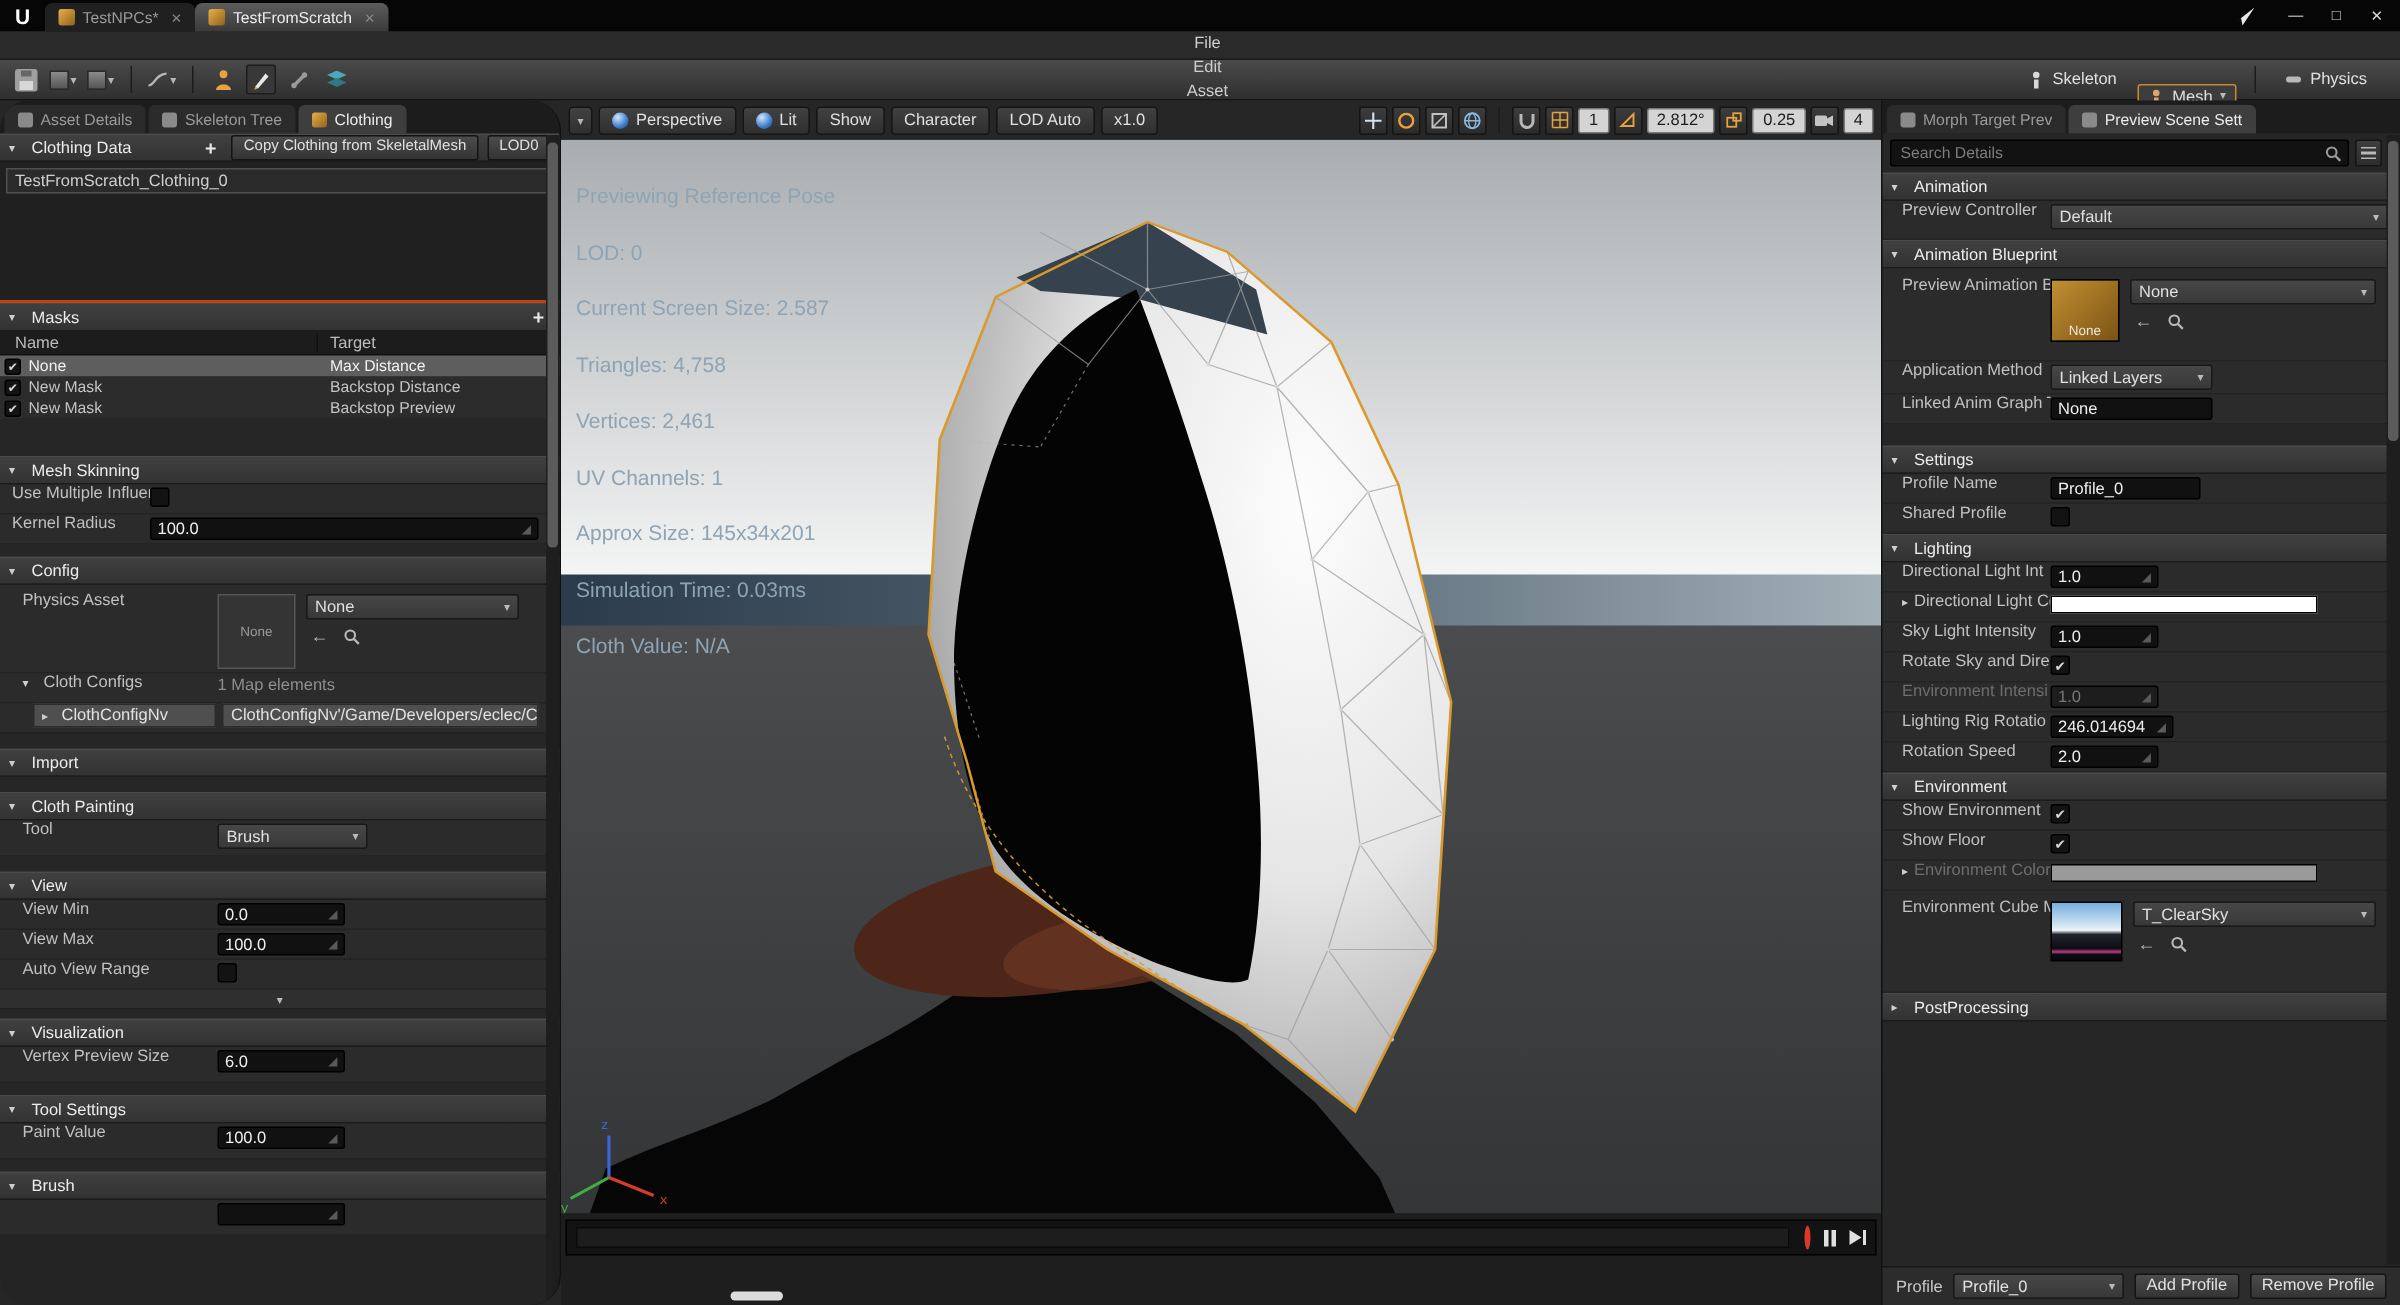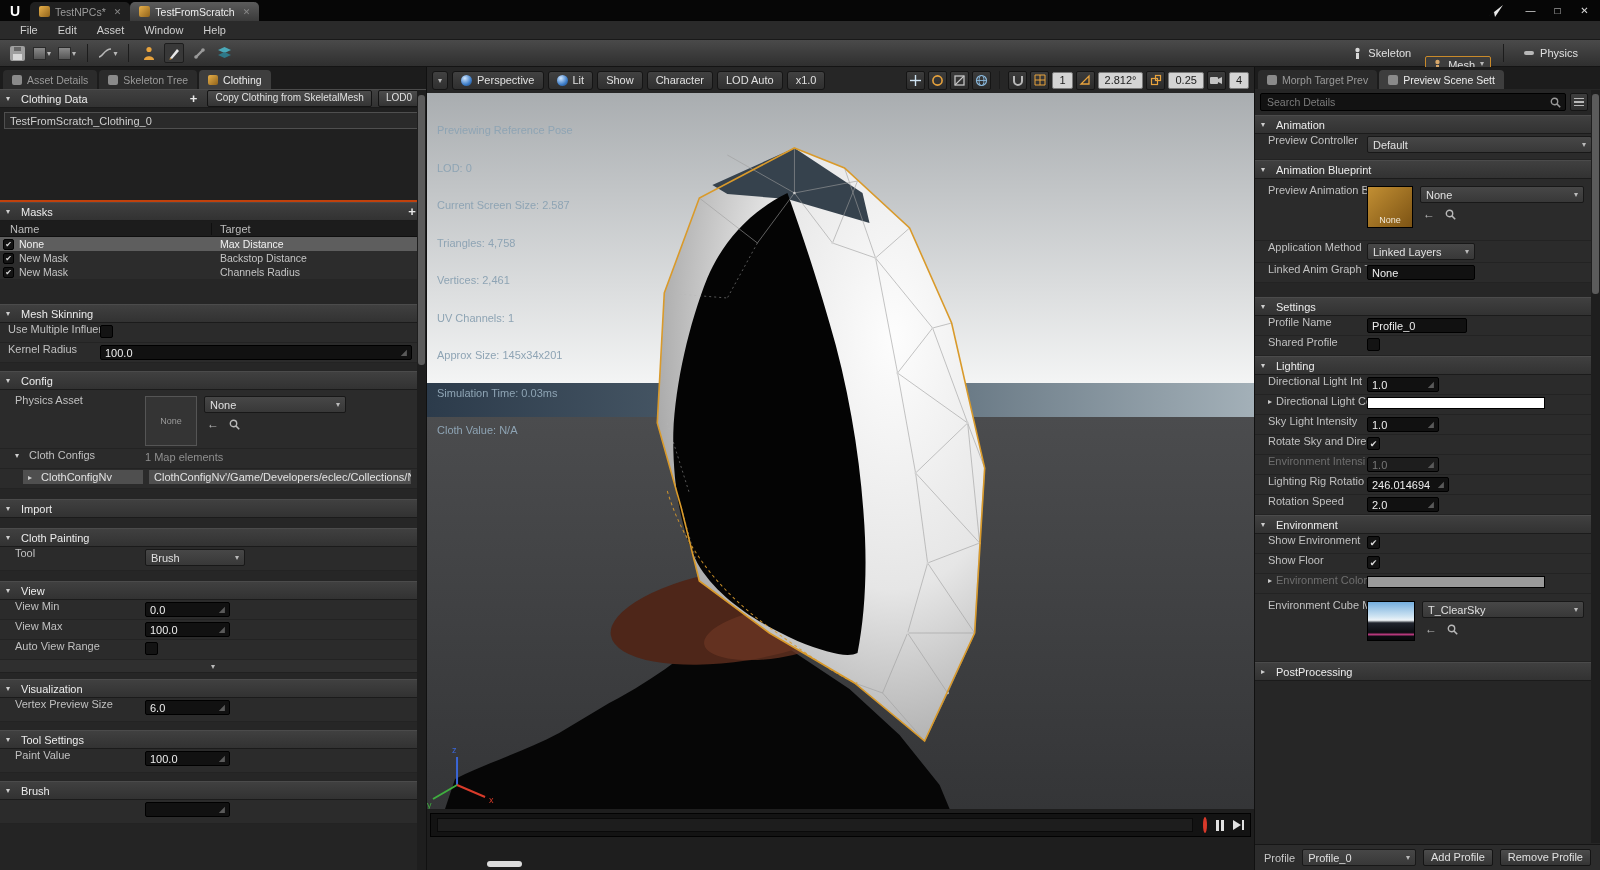--- a/index.html
+++ b/index.html
@@ -18,21 +18,21 @@
   .tab-asset-icon { width:11px; height:11px; border-radius:2px;
     background:linear-gradient(135deg,#e8b04a,#8f621a); }
   .tab-close { color:#888; font-size:9px; margin-left:3px; }
   .titlebar-right { margin-left:auto; display:flex; align-items:center; padding-right:2px; }
   .win-btn { width:27px; height:19px; display:flex; align-items:center;
     justify-content:center; color:#d8d8d8; font-size:10px; }
   .feedback { margin-right:14px; display:flex; }
 
   
   .menubar { height:19px; background:#2a2a2a; display:flex; align-items:center;
-    padding-left:10px; border-bottom:1px solid #191919; }
+    padding-left:10px; border-bottom:1px solid #191919;flex-direction:column; }
   .menu-item { padding:2px 10px; color:#cfcfcf; }
 
   
   .main-toolbar { height:27px; background:linear-gradient(#4a4a4a,#2f2f2f);
     display:flex; align-items:center; padding:0 7px; gap:5px; border-bottom:1px solid #141414; }
   .tb-icon { height:20px; min-width:20px; display:flex; align-items:center;
     justify-content:center; border-radius:2px; gap:1px; }
   .tb-box { border:1px solid #1d1d1d; background:#383838; }
   .tb-sep { width:1px; height:18px; background:#1c1c1c; margin:0 5px; }
   .tb-arrow { font-size:8px; color:#b8b8b8; }
@@ -72,22 +72,22 @@
   .cb { width:13px; height:13px; background:#131313; border:1px solid #000; border-radius:2px;
     display:flex; align-items:center; justify-content:center; color:#d8d8d8; font-size:9px; flex:none; }
   .mag { display:flex; }
   .back-arrow { color:#b8b8b8; font-size:12px; }
   .plus-btn { color:#e8e8e8; font-weight:bold; font-size:13px; width:16px; text-align:center; }
   .swatch { height:12px; width:178px; border:1px solid #000; background:#fff; }
   .swatch.gray { background:#9a9a9a; }
   .gap { background:#262626; flex:none; }
 
   
-  .left-panel { width:427px; background:#242424; border-right:1px solid #111;
-    display:flex; flex-direction:column; position:relative; overflow:hidden; }
+  .left-panel { width:374px; background:#242424; border-right:1px solid #111;
+    display:flex; flex-direction:column; position:relative; overflow:hidden;border-radius:20px; }
   .panel-tabs { height:22px; display:flex; align-items:flex-end; background:#1c1c1c;
     padding-left:3px; gap:2px; flex:none; }
   .panel-tab { display:flex; align-items:center; gap:5px; height:19px; padding:0 9px;
     background:#2b2b2b; color:#9a9a9a; border-radius:4px 4px 0 0; font-size:10.5px; }
   .panel-tab.active { background:#3e3e3e; color:#ececec; }
   .ptab-icon { width:10px; height:10px; border-radius:2px; background:#8a8a8a; }
   .ptab-icon.orange { background:linear-gradient(135deg,#e8b04a,#8f621a); }
   .clothing-list { height:94px; background:#202020; border-bottom:2px solid #c2410c; padding:4px; flex:none; }
   .clothing-item { height:17px; display:flex; align-items:center; padding:0 5px;
     border:1px solid #4f4f4f; color:#cfcfcf; background:#2a2a2a; }
@@ -118,21 +118,21 @@
     background:linear-gradient(#414141,#2f2f2f); border:1px solid #151515; border-radius:3px; color:#e0e0e0; }
   .sphere { width:11px; height:11px; border-radius:50%;
     background:radial-gradient(circle at 35% 30%, #cfe6ff, #3d7dc8 60%, #1c3f70); }
   .vp-tools { margin-left:auto; display:flex; align-items:center; gap:3px; }
   .vp-tool { width:19px; height:19px; display:flex; align-items:center; justify-content:center;
     background:linear-gradient(#3c3c3c,#2b2b2b); border:1px solid #151515; border-radius:2px; }
   .vp-val { height:17px; display:flex; align-items:center; padding:0 6px; border-radius:2px;
     background:#d4d4d4; color:#1c1c1c; border:1px solid #7a7a7a; }
   .vp-canvas { position:relative; height:716px; flex:none; overflow:hidden; }
   .vp-stats { position:absolute; top:6px; left:10px; color:#8ea4b4; line-height:12.5px;
-    font-size:11px; white-space:pre; }
+    font-size:14px; white-space:pre; }
   .vp-timeline { height:24px; margin:4px 3px 0 3px; background:#131313; border:1px solid #020202;
     display:flex; align-items:center; padding:0 6px; flex:none; }
   .tl-track { flex:1; height:14px; background:#1d1d1d; border:1px solid #0a0a0a; }
   .transport { display:flex; align-items:center; gap:9px; padding-left:10px; }
   .rec-ring { width:11px; height:11px; border:2.5px solid #d8392a; border-radius:50%; }
   .pause-icn { display:flex; gap:2px; }
   .pause-icn i { width:3px; height:11px; background:#e0e0e0; }
   .step-icn { display:flex; align-items:center; gap:1px; }
   .step-icn .t { width:0; height:0; border-top:5px solid transparent; border-bottom:5px solid transparent;
     border-left:8px solid #e0e0e0; }
@@ -337,21 +337,21 @@
             <span>✔</span>
           </span>
         <span class="c1">New Mask</span>
         <span class="c2">Backstop Distance</span>
       </div>
       <div class="mask-row">
         <span class="cb">
             <span>✔</span>
           </span>
         <span class="c1">New Mask</span>
-        <span class="c2">Channels Radius</span>
+        <span class="c2">Backstop Preview</span>
       </div>
       <div class="gap" style="height:25px"></div>
 
       <div class="sec">
         <span class="tri">▾</span>
         <span>Mesh Skinning</span>
       </div>
       <div class="row">
         <span class="label narrow" style="padding-left:8px">Use Multiple Influence</span>
         <span class="value">

